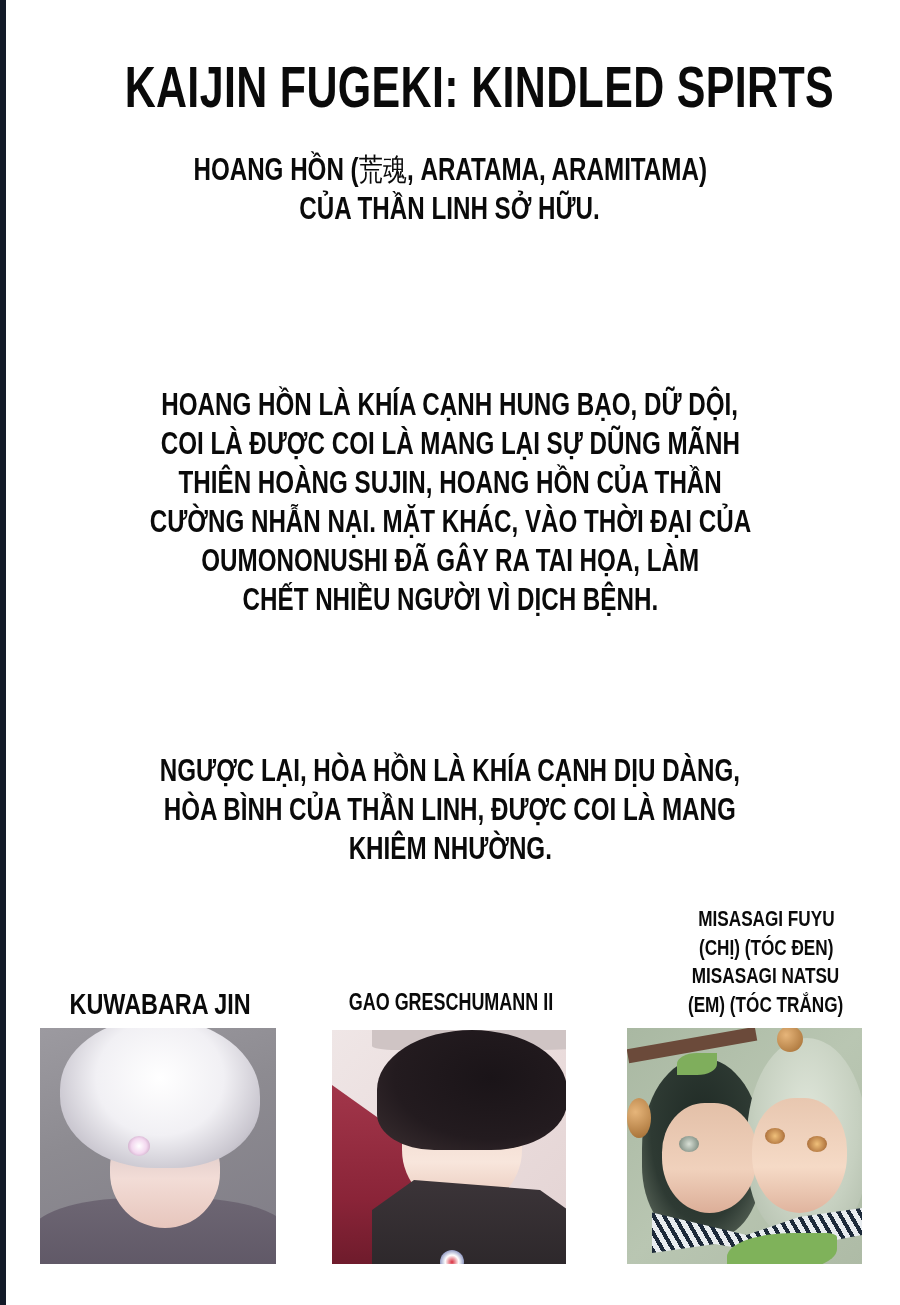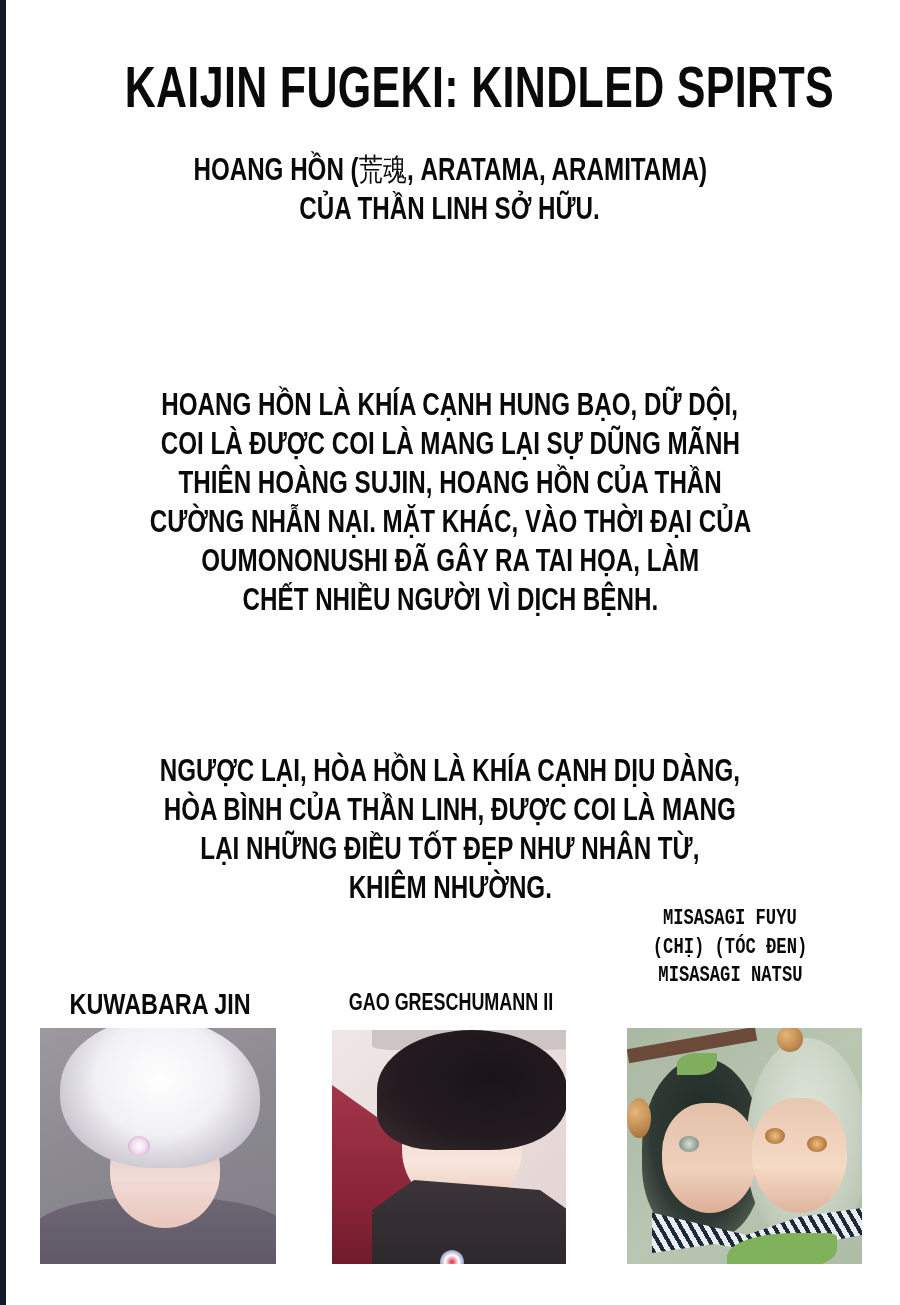--- a/index.html
+++ b/index.html
@@ -205,36 +205,36 @@
   <div class="line"><span class="condensed">COI LÀ ĐƯỢC COI LÀ MANG LẠI SỰ DŨNG MÃNH</span></div>
   <div class="line"><span class="condensed">THIÊN HOÀNG SUJIN, HOANG HỒN CỦA THẦN</span></div>
   <div class="line"><span class="condensed">CƯỜNG NHẪN NẠI. MẶT KHÁC, VÀO THỜI ĐẠI CỦA</span></div>
   <div class="line"><span class="condensed">OUMONONUSHI ĐÃ GÂY RA TAI HỌA, LÀM</span></div>
   <div class="line"><span class="condensed">CHẾT NHIỀU NGƯỜI VÌ DỊCH BỆNH.</span></div>
 </div>
 
 <div class="para" style="top:735px;margin-top:16px;">
   <div class="line"><span class="condensed">NGƯỢC LẠI, HÒA HỒN LÀ KHÍA CẠNH DỊU DÀNG,</span></div>
   <div class="line"><span class="condensed">HÒA BÌNH CỦA THẦN LINH, ĐƯỢC COI LÀ MANG</span></div>
-  <div class="line"><span class="condensed">LẠI NHỮNG ĐIỀU TỐT ĐẸP NHƯ NHÂN TỪ,</span></div>
   <div class="line"><span class="condensed">KHIÊM NHƯỜNG.</span></div>
 </div>
 
 <div class="char-label" style="left:40px; top:986px; width:236px;">
   <span class="l" style="height:36px; line-height:36px;text-align:right;"><span class="condensed" style="font-size:30px;">KUWABARA JIN</span></span>
 </div>
 
 <div class="char-label" style="left:320px; top:988px; width:258px;">
   <span class="l" style="height:28px; line-height:28px;text-align:right;"><span class="condensed" style="font-size:23px;">GAO GRESCHUMANN II</span></span>
 </div>
 
-<div class="char-label" style="left:600px; top:905px; width:260px;font-family:Liberation Mono, monospace;">
+<div class="char-label" style="left:636px; top:905px; width:260px;">
   <span class="l" style="height:28.5px; line-height:28.5px;"><span class="condensed" style="font-size:22px;">MISASAGI FUYU</span></span>
   <span class="l" style="height:28.5px; line-height:28.5px;"><span class="condensed" style="font-size:22px;">(CHỊ) (TÓC ĐEN)</span></span>
   <span class="l" style="height:28.5px; line-height:28.5px;"><span class="condensed" style="font-size:22px;">MISASAGI NATSU</span></span>
+  <span class="l" style="height:28.5px; line-height:28.5px;"><span class="condensed" style="font-size:22px;">(EM) (TÓC TRẮNG)</span></span>
 </div>
 
 <div class="portrait p1">
   <div class="hood"></div>
   <div class="face"></div>
   <div class="hair"></div>
   <div class="eye"></div>
 </div>
 
 <div class="portrait p2">

